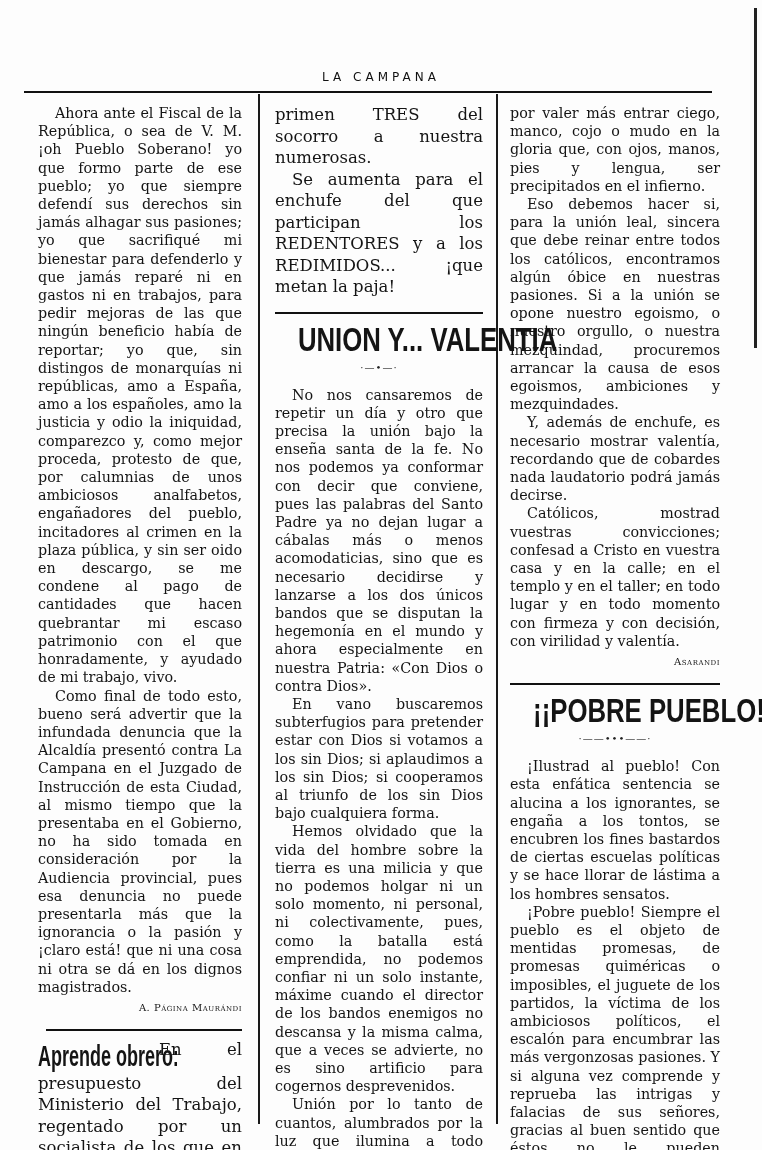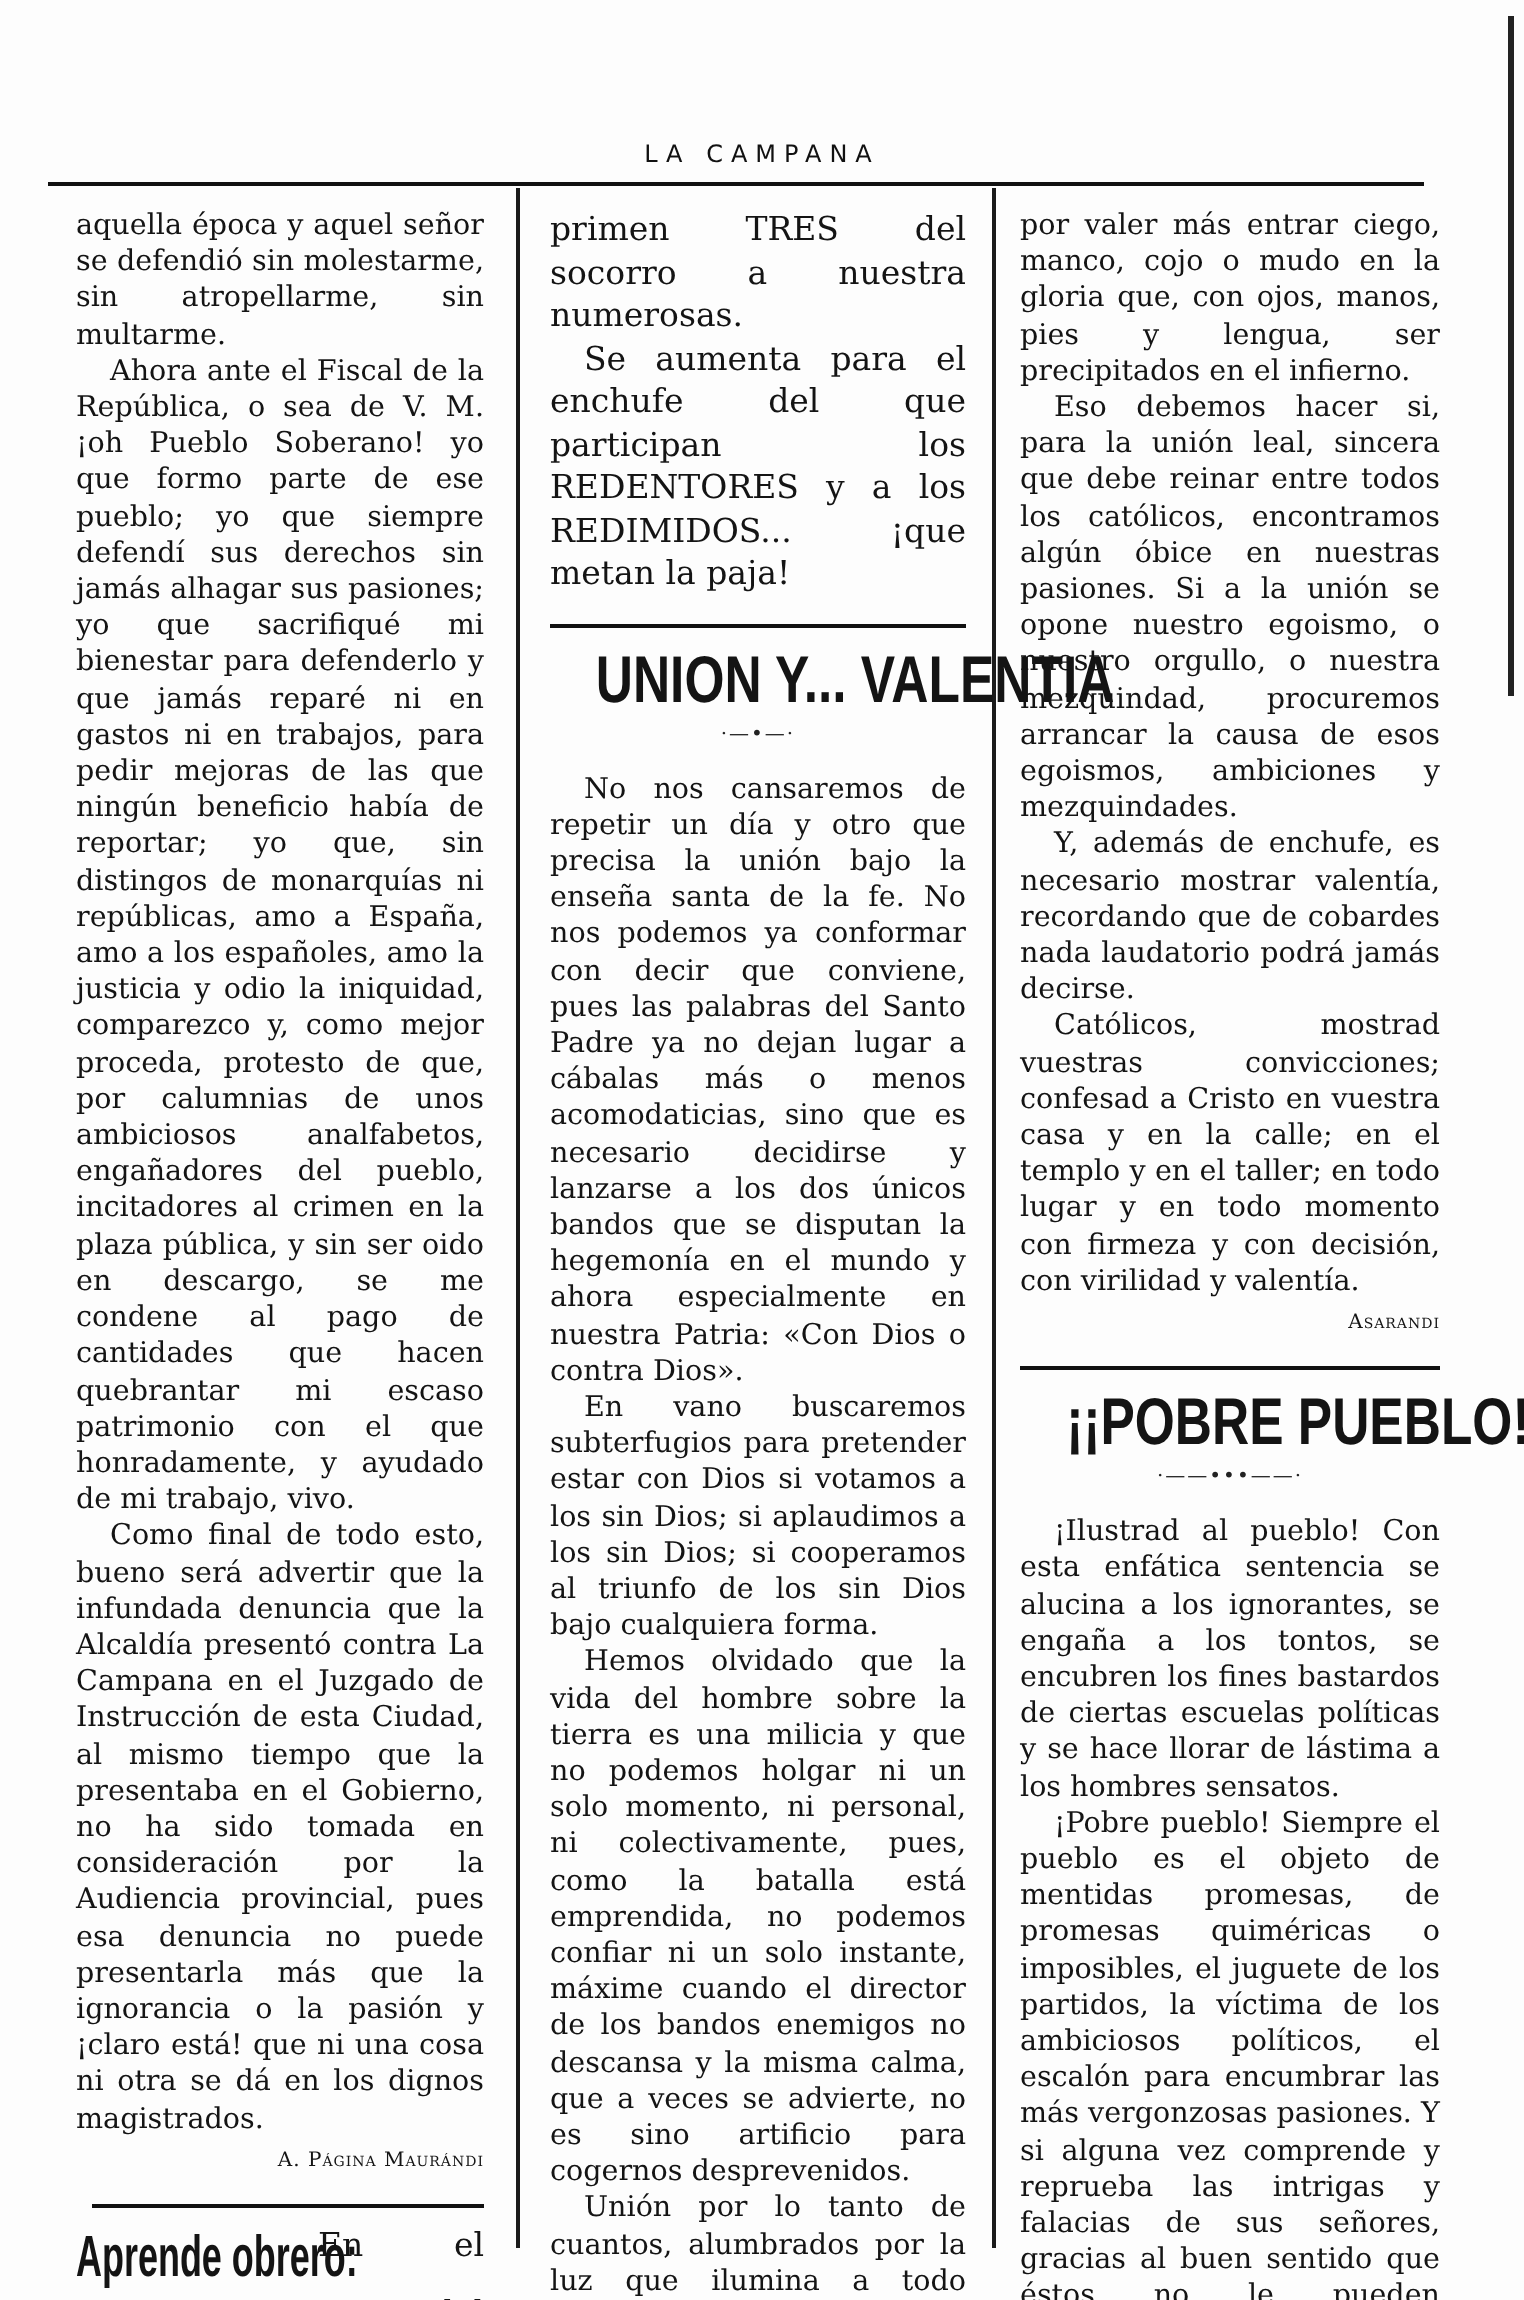--- a/index.html
+++ b/index.html
@@ -65,21 +65,20 @@
 <div class="page">
   <div class="right-edge-line"></div>
 
   <div class="masthead">LA CAMPANA</div>
   <div class="top-rule"></div>
 
   <div class="vsep vsep-1"></div>
   <div class="vsep vsep-2"></div>
 
   <div class="col col-1">
-    <p>aquella época y aquel señor se defendió sin molestarme, sin atropellarme, sin multarme.</p>
     <p class="ind">Ahora ante el Fiscal de la República, o sea de V. M. ¡oh Pueblo Soberano! yo que formo parte de ese pueblo; yo que siempre defendí sus derechos sin jamás alhagar sus pasiones; yo que sacrifiqué mi bienestar para defenderlo y que jamás reparé ni en gastos ni en trabajos, para pedir mejoras de las que ningún beneficio había de reportar; yo que, sin distingos de monarquías ni repúblicas, amo a España, amo a los españoles, amo la justicia y odio la iniquidad, comparezco y, como mejor proceda, protesto de que, por calumnias de unos ambiciosos analfabetos, engañadores del pueblo, incitadores al crimen en la plaza pública, y sin ser oido en descargo, se me condene al pago de cantidades que hacen quebrantar mi escaso patrimonio con el que honradamente, y ayudado de mi trabajo, vivo.</p>
     <p class="ind">Como final de todo esto, bueno será advertir que la infundada denuncia que la Alcaldía presentó contra La Campana en el Juzgado de Instrucción de esta Ciudad, al mismo tiempo que la presentaba en el Gobierno, no ha sido tomada en consideración por la Audiencia provincial, pues esa denuncia no puede presentarla más que la ignorancia o la pasión y ¡claro está! que ni una cosa ni otra se dá en los dignos magistrados.</p>
     <div class="sig">A. Página Maurándi</div>
     <div class="hrule" style="margin-top:16px;margin-left:8px;"></div>
     <div style="margin-top:8px;">
       <p class="big"><span class="lead-in">Aprende obrero:</span><span>En el presupuesto del Ministerio del Trabajo, regentado por un socialista de los que en 1917, redimieron a los obreros, escondido, mientras ellos luchaban en las calles, se aumenta DOS MILLONES para Inspectores, SEIS para delegados y DOCE para otros empleados y se su-</span></p>
     </div>
   </div>
 
   <div class="col col-2">

